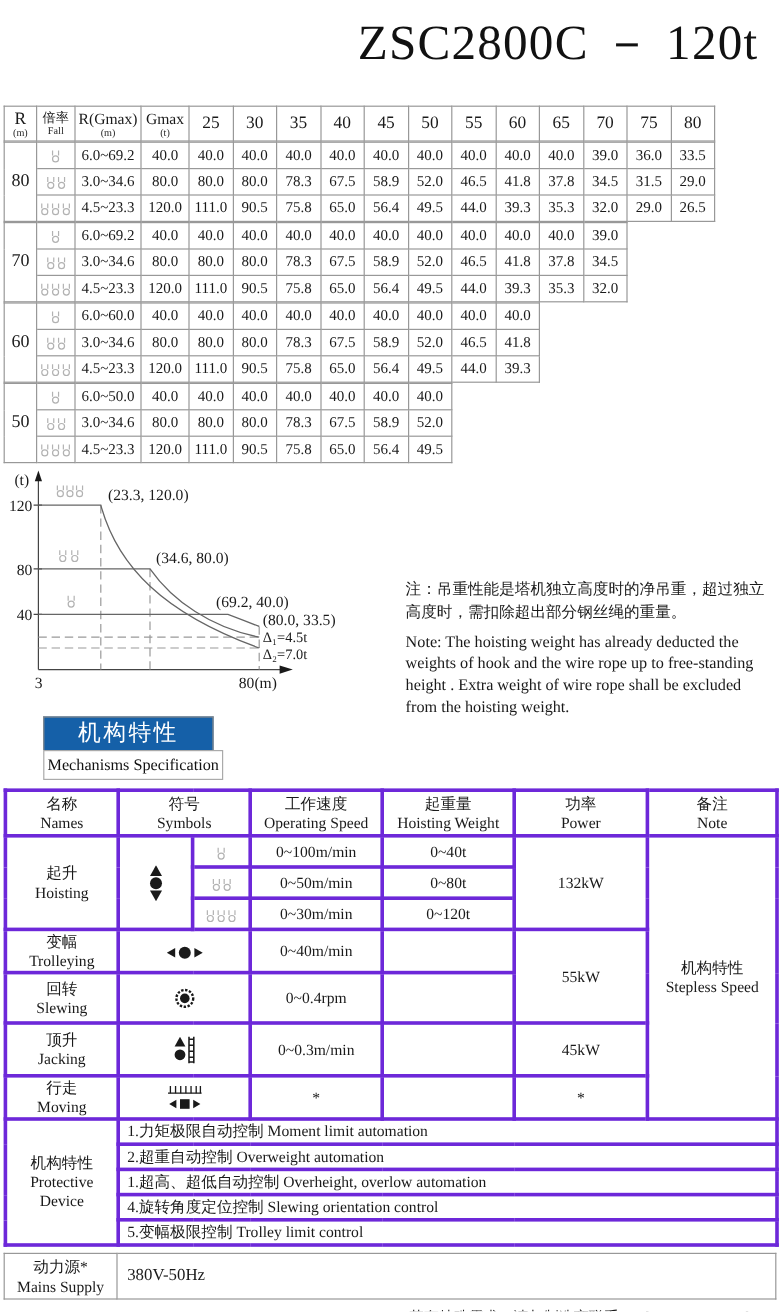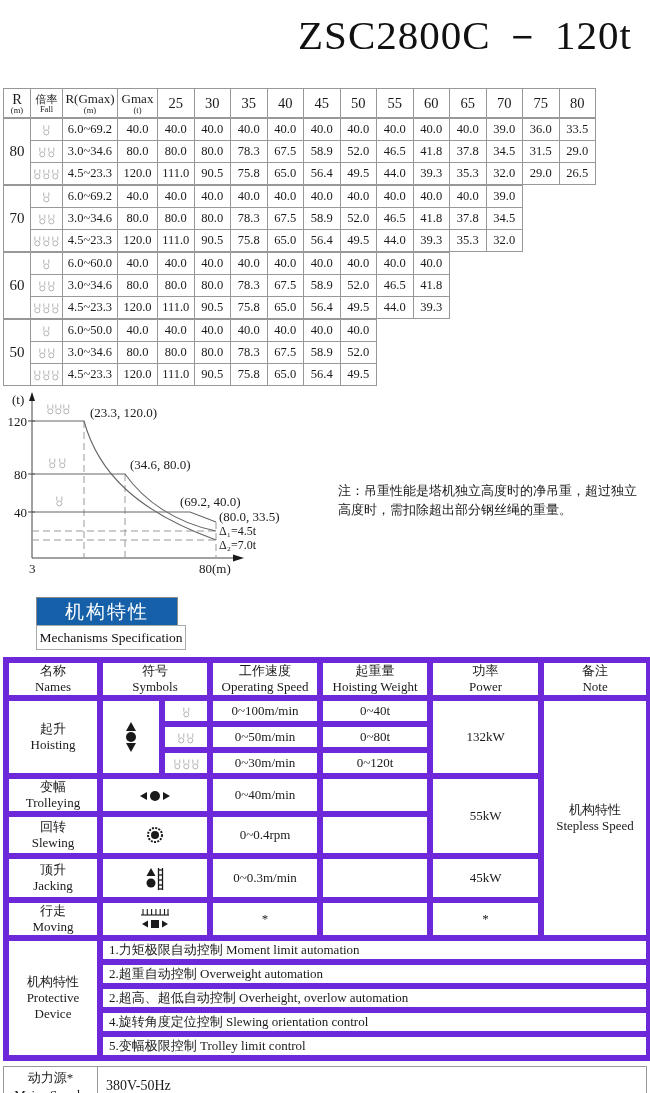--- a/index.html
+++ b/index.html
@@ -35,21 +35,21 @@
   .chart text{font-family:"Liberation Serif","DejaVu Serif",serif;fill:#1a1a1a;}
 
   
   .note{position:absolute;left:338px;top:481px;width:306px;}
   .note .cn{font-size:13px;line-height:19px;margin:0 0 7px 0;}
   .note .en{font-size:13.5px;line-height:18px;margin:0;}
 
   
   .mech-wrap{position:absolute;left:3px;top:657px;width:643px;}
   table.mt{border-collapse:collapse;table-layout:fixed;width:643px;}
-  table.mt td{border:6px solid #6d28d9;text-align:center;vertical-align:middle;padding:0;font-size:13px;}
+  table.mt td{border:3px solid #6d28d9;text-align:center;vertical-align:middle;padding:0;font-size:13px;}
   table.mt .two{line-height:16px;}
   table.mt td.item{text-align:left;padding-left:6px;font-size:13px;}
   table.mains{border-collapse:collapse;table-layout:fixed;width:643px;margin-top:5px;}
   table.mains td{border:1px solid #989898;vertical-align:middle;font-size:13px;text-align:center;}
   table.mains td.val{text-align:left;padding-left:8px;font-size:14px;}
   .footnote{text-align:right;padding:7px 4px 0 0;font-size:12.5px;}
 
   .symb{display:inline-block;vertical-align:middle;}
 </style>
 </head>
@@ -481,20 +481,21 @@
     <text x="88" y="29" font-size="13">(23.3, 120.0)</text>
     <text x="128" y="81" font-size="13">(34.6, 80.0)</text>
     <text x="178" y="118" font-size="13">(69.2, 40.0)</text>
     <text x="217" y="133" font-size="13">(80.0, 33.5)</text>
     <text x="217" y="147" font-size="12">Δ₁=4.5t</text>
     <text x="217" y="161" font-size="12">Δ₂=7.0t</text>
   </svg>
 
   <div class="note">
     <p class="cn">注：吊重性能是塔机独立高度时的净吊重，超过独立高度时，需扣除超出部分钢丝绳的重量。</p>
+    <p class="en">Note: The hoisting weight has already deducted the weights of hook and the wire rope up to free-standing height . Extra weight of wire rope shall be excluded from the hoisting weight.</p>
   </div>
 
   <div class="badge badge2" style="top:597px;padding-left:28px;">
     <div class="blue">机构特性</div>
     <div class="white">Mechanisms Specification</div>
   </div>
 
   <div class="mech-wrap">
     <table class="mt">
       <colgroup>
@@ -630,21 +631,21 @@
       </tr>
 
       <tr style="height:19px">
         <td rowspan="5" class="two"><span>机构特性</span><br><span>Protective Device</span></td>
         <td colspan="6" class="item">1.力矩极限自动控制  Moment limit automation</td>
       </tr>
       <tr style="height:19px">
             <td colspan="6" class="item">2.超重自动控制  Overweight automation</td>
           </tr>
       <tr style="height:19px">
-            <td colspan="6" class="item">2.超高、超低自动控制  Overheight, overlow automation</td>
+            <td colspan="6" class="item">1.超高、超低自动控制  Overheight, overlow automation</td>
           </tr>
       <tr style="height:19px">
             <td colspan="6" class="item">4.旋转角度定位控制  Slewing orientation control</td>
           </tr>
       <tr style="height:19px">
             <td colspan="6" class="item">5.变幅极限控制  Trolley limit control</td>
           </tr>
     </tbody>
       </table>
 

